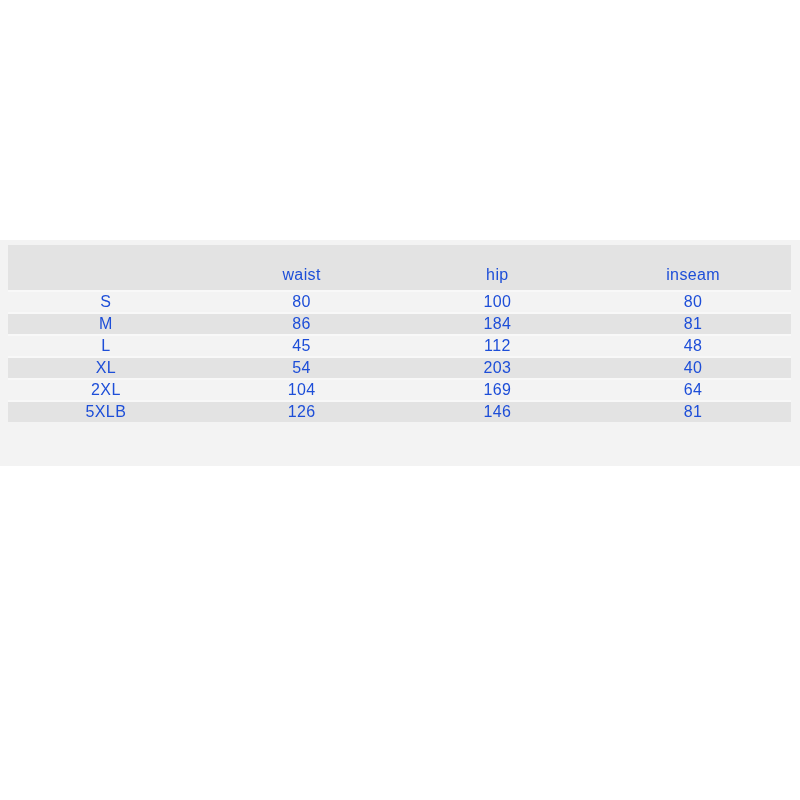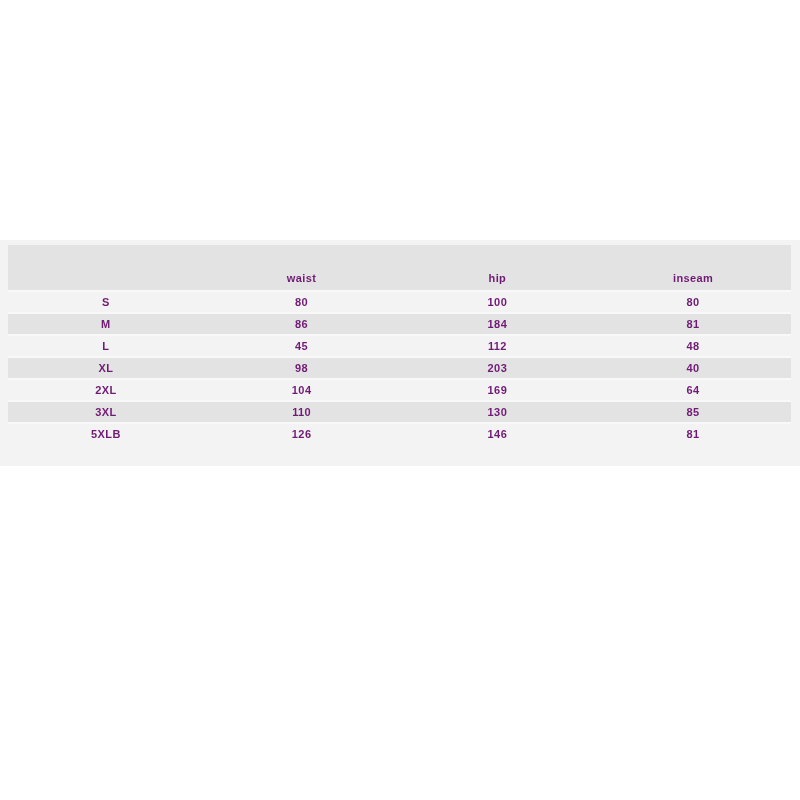--- a/index.html
+++ b/index.html
@@ -25,23 +25,23 @@
   }
   table.size-chart {
     width: 100%;
     border-collapse: separate;
     border-spacing: 0;
     table-layout: fixed;
   }
   table.size-chart th,
   table.size-chart td {
     text-align: center;
-    font-weight: bold;
-    color: #701a75;
-    font-size: 11px;
+    font-weight: normal;
+    color: #1d4ed8;
+    font-size: 16px;
     letter-spacing: 0.4px;
     padding: 0;
   }
   table.size-chart thead th {
     background: #e3e3e3;
     height: 45px;
     vertical-align: bottom;
     padding-bottom: 6px;
     box-sizing: border-box;
   }
@@ -82,35 +82,29 @@
         <td>81</td>
       </tr>
       <tr>
         <td>L</td>
         <td>45</td>
         <td>112</td>
         <td>48</td>
       </tr>
       <tr>
         <td>XL</td>
-        <td>98</td>
+        <td>54</td>
         <td>203</td>
         <td>40</td>
       </tr>
       <tr>
         <td>2XL</td>
         <td>104</td>
         <td>169</td>
         <td>64</td>
-      </tr>
-      <tr>
-        <td>3XL</td>
-        <td>110</td>
-        <td>130</td>
-        <td>85</td>
       </tr>
       <tr>
         <td>5XLB</td>
         <td>126</td>
         <td>146</td>
         <td>81</td>
       </tr>
     </tbody>
   </table>
 </div>

